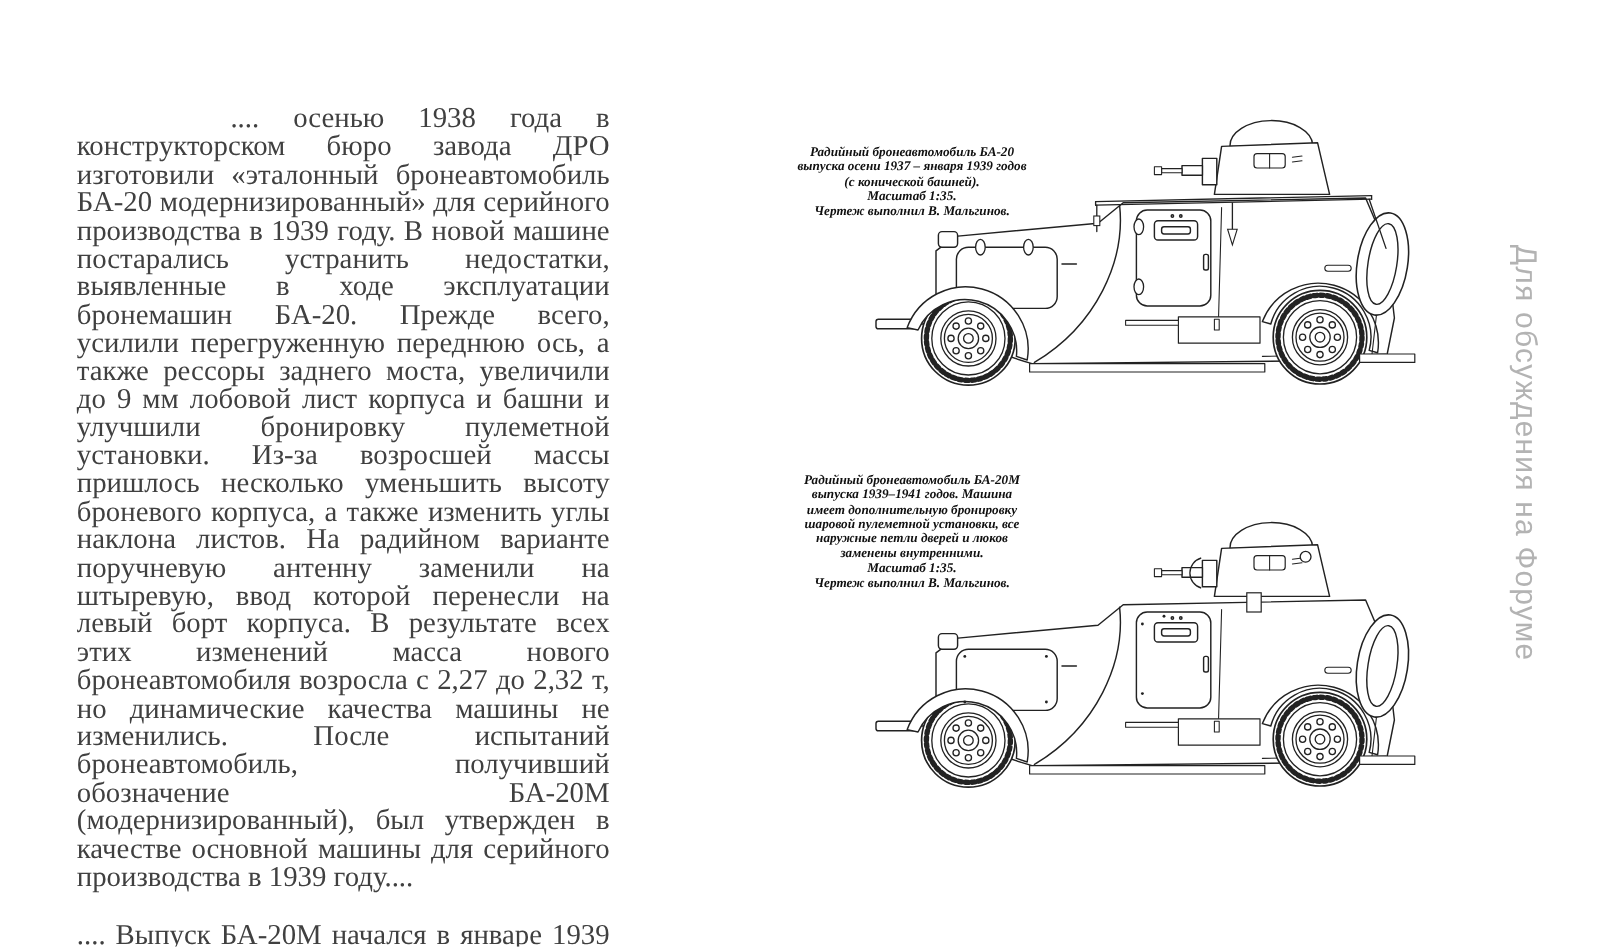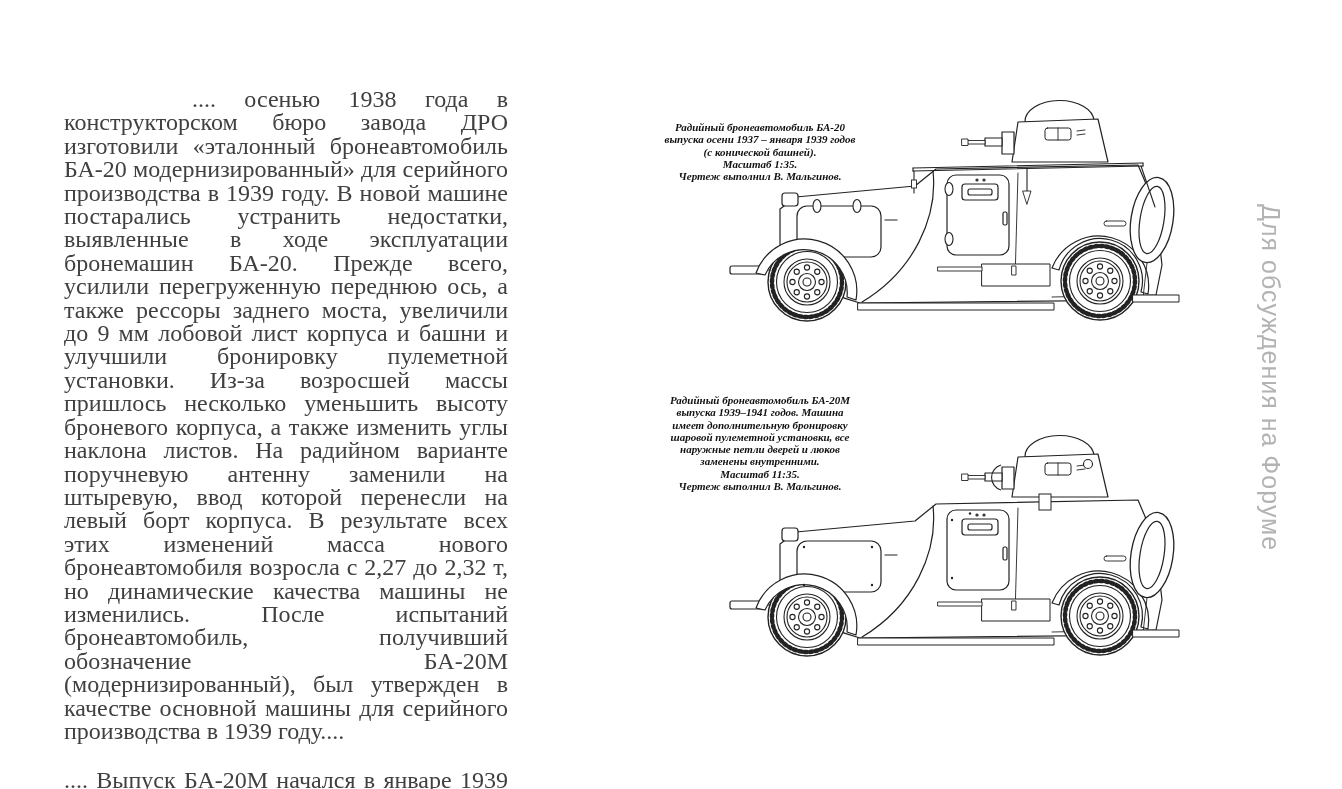--- a/index.html
+++ b/index.html
@@ -160,21 +160,21 @@
     <use href="#car"></use>
     <use href="#d1-extras"></use>
   </svg>
 
   <div class="fig-caption" id="cap2">Радийный бронеавтомобиль БА-20М
 выпуска 1939–1941 годов. Машина
 имеет дополнительную бронировку
 шаровой пулеметной установки, все
 наружные петли дверей и люков
 заменены внутренними.
-Масштаб 11:35.
+Масштаб 1:35.
 Чертеж выполнил В. Мальгинов.</div>
   <svg class="drawing" id="fig2" viewBox="0 0 545 270" role="img">
     <use href="#car"></use>
     <use href="#m-extras"></use>
   </svg>
 
   <div class="watermark">Для обсуждения на Форуме</div>
 
 </div>
 

